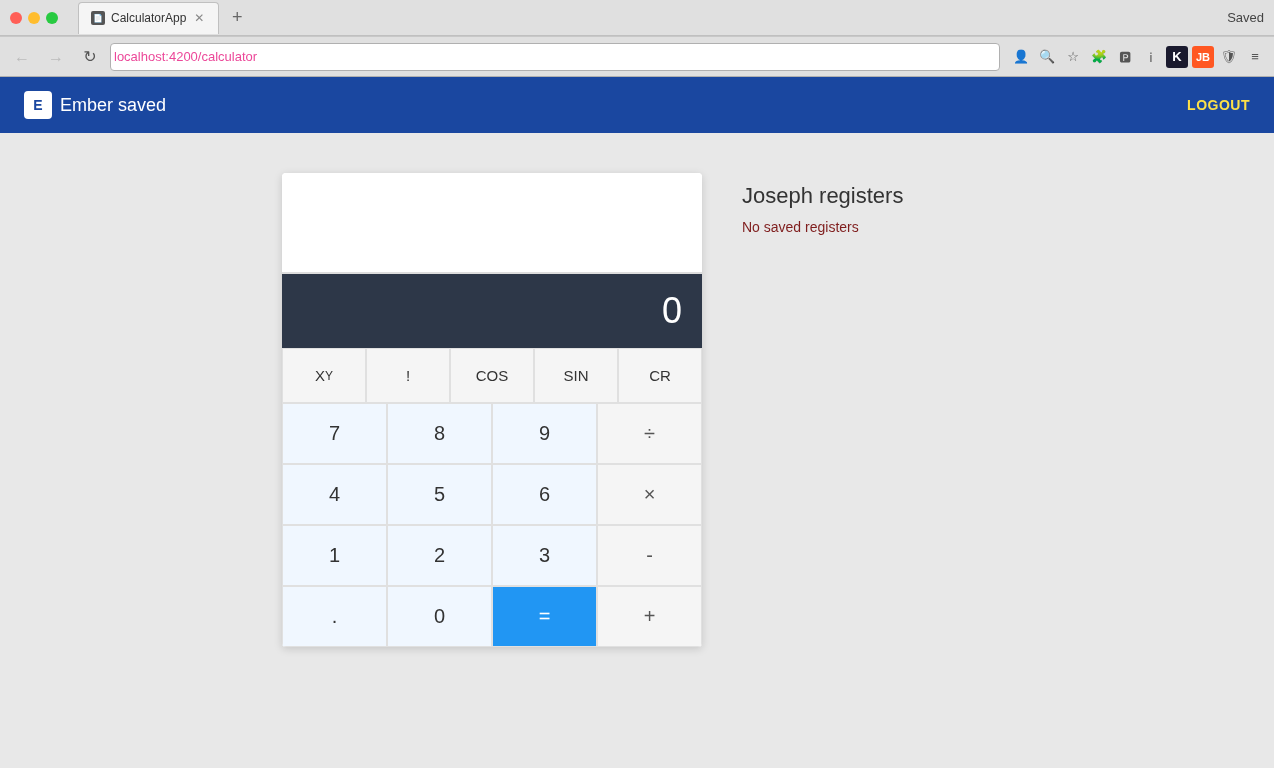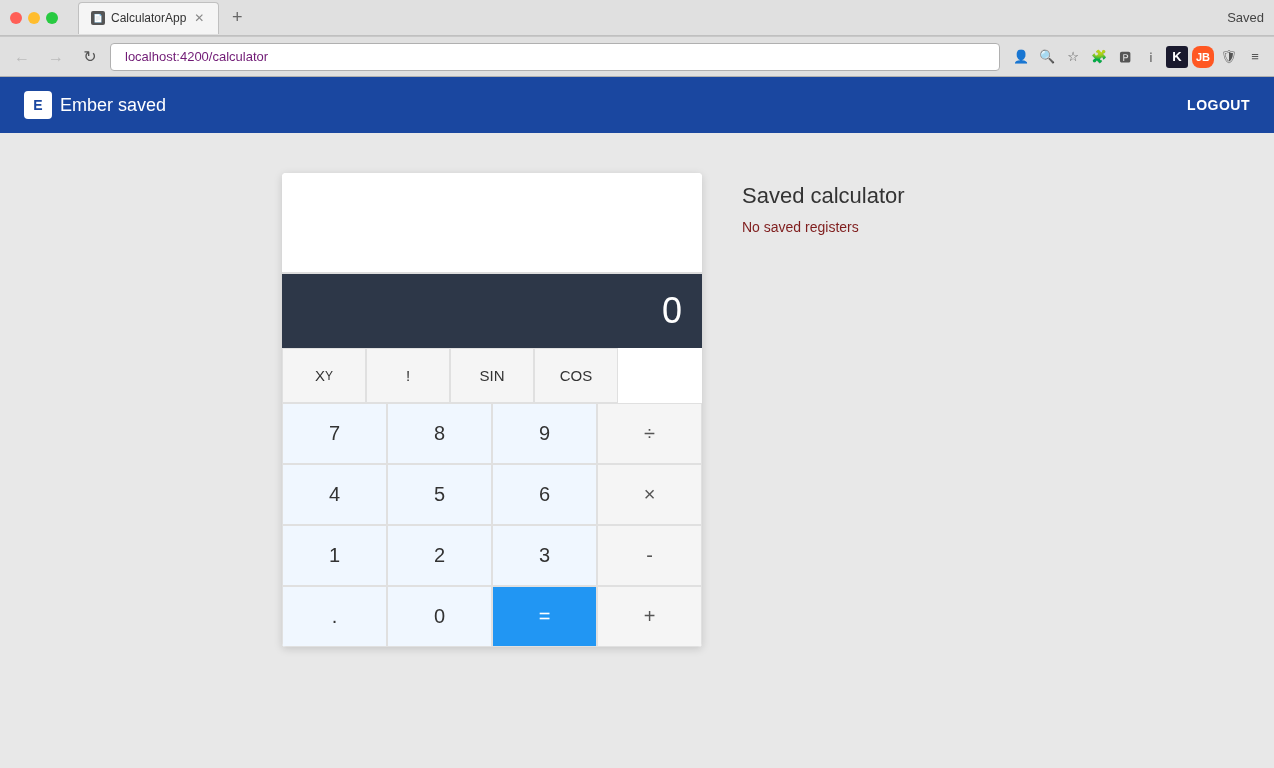--- a/index.html
+++ b/index.html
@@ -123,24 +123,24 @@
       justify-content: center;
       border-radius: 4px;
     }
     .nav-btn.disabled { color: #bbb; cursor: default; }
 
     .address-bar {
       flex: 1;
       height: 28px;
       border: 1px solid #b0b0b0;
       border-radius: 4px;
-      padding: 0 14px;
+      padding: 0 3px;
       font-size: 13px;
       background: white;
-      color: #701a75;
+      color: #ec4899;
     }
 
     .browser-icons {
       display: flex;
       align-items: center;
       gap: 4px;
       margin-left: 4px;
     }
 
     .browser-icon {
@@ -183,21 +183,21 @@
       display: flex;
       align-items: center;
       justify-content: center;
       font-weight: 700;
       font-size: 14px;
     }
 
     .logout-btn {
       background: none;
       border: none;
-      color: #ffffff;
+      color: #fde047;
       font-size: 14px;
       font-weight: 600;
       letter-spacing: 0.5px;
       cursor: pointer;
     }
 
     
     .main-content {
       display: flex;
       padding: 40px;
@@ -328,21 +328,21 @@
     <button class="nav-btn">↻</button>
     <input class="address-bar" type="text" value="localhost:4200/calculator" style="">
     <div class="browser-icons">
       <div class="browser-icon">👤</div>
       <div class="browser-icon">🔍</div>
       <div class="browser-icon">☆</div>
       <div class="browser-icon">🧩</div>
       <div class="browser-icon">🅿</div>
       <div class="browser-icon">ℹ</div>
       <div class="browser-icon" style="background:#1a1a2e; color:white; border-radius:3px; font-weight:700;">K</div>
-      <div class="browser-icon" style="background:#ff5722; color:white; border-radius:8px; font-size:11px; font-weight:700;">JB</div>
+      <div class="browser-icon" style="background:#ff5722; color:white; border-radius:3px; font-size:11px; font-weight:700;">JB</div>
       <div class="browser-icon">🛡</div>
       <div class="browser-icon">≡</div>
     </div>
   </div>
 </div>
 
 <header class="app-header">
   <div class="app-logo">
     <div class="logo-icon">E</div>
     <span>Ember saved</span>
@@ -358,22 +358,23 @@
       <div class="calc-tape"></div>
     </div>
 
     <div class="calc-display">
       <span>0</span>
     </div>
 
     <div class="special-row">
       <button class="calc-btn special">X<sup>Y</sup></button>
       <button class="calc-btn special">!</button>
+      <button class="calc-btn special">COS</button>
       <button class="calc-btn special">SIN</button>
-      <button class="calc-btn special">COS</button>
+      <button class="calc-btn special">CR</button>
     </div>
 
     <div class="calc-buttons">
       <button class="calc-btn">7</button>
       <button class="calc-btn">8</button>
       <button class="calc-btn">9</button>
       <button class="calc-btn operator">÷</button>
     </div>
 
     <div class="calc-buttons">
@@ -392,17 +393,17 @@
 
     <div class="calc-buttons">
       <button class="calc-btn">.</button>
       <button class="calc-btn">0</button>
       <button class="calc-btn equals">=</button>
       <button class="calc-btn operator">+</button>
     </div>
   </div>
 
   <div class="saved-registers">
-    <h2 class="saved-title">Saved calculator</h2>
+    <h2 class="saved-title">Joseph registers</h2>
     <p class="no-saved">No saved registers</p>
   </div>
 
 </div>
 
 </body></html>

